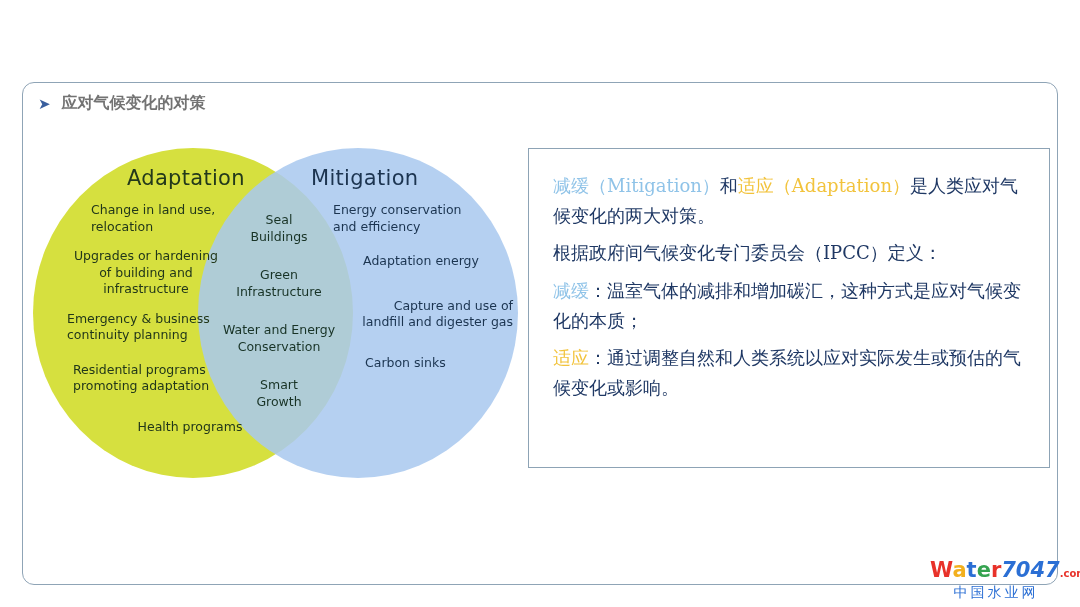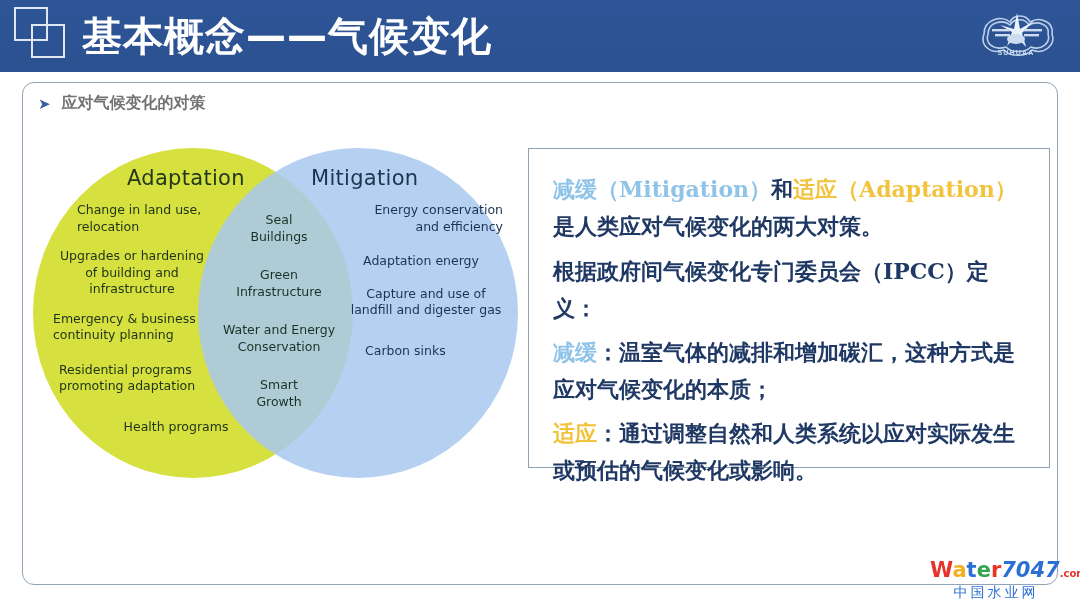--- a/index.html
+++ b/index.html
@@ -132,21 +132,21 @@
     color: #1c3450;
   }
 
   .venn-col {
     position: absolute;
     font-size: 12.5px;
     line-height: 1.32;
     font-family: "DejaVu Sans", "Liberation Sans", sans-serif;
   }
   #col-left {
-    left: 10px; top: 54px;
+    left: 24px; top: 54px;
     width: 200px;
     color: #22371a;
   }
   #col-left .it { margin-bottom: 13px; }
   #col-left .it.i0 { text-align: left;  padding-left: 34px; }
   #col-left .it.i1 { text-align: left;  padding-left: 10px; }
   #col-left .it.i2 { text-align: center; padding-right: 22px; }
   #col-left .it.i3 { text-align: left; padding-left: 16px; margin-top: 18px; }
   #col-left .it.i4 { text-align: center; padding-left: 66px; margin-top: 24px; }
 
@@ -157,41 +157,41 @@
     color: #183326;
   }
   #col-mid .it { margin-bottom: 22px; }
 
   #col-right {
     left: 300px; top: 54px;
     width: 180px;
     color: #1b3450;
   }
   #col-right .it { margin-bottom: 15px; }
-  #col-right .it.r0 { text-align: right; padding-right: 10px; }
+  #col-right .it.r0 { padding-right: 10px; }
   #col-right .it.r1 { text-align: center; padding-right: 4px; margin-top: 18px; }
   #col-right .it.r2 { text-align: right;  padding-right: 6px; margin-top: 18px; }
-  #col-right .it.r3 { text-align: center; padding-left: 6px; margin-top: 16px; }
+  #col-right .it.r3 { text-align: right; padding-left: 6px; margin-top: 28px; }
   #col-right .it.r4 { text-align: left;   padding-left: 32px; margin-top: 24px; }
 
   
   #textbox {
     position: absolute;
     left: 528px; top: 148px;
     width: 522px; height: 320px;
     border: 1.4px solid #8da3b5;
     box-sizing: border-box;
     background: #ffffff;
     padding: 22px 20px 0 24px;
   }
   #textbox p {
     margin: 0 0 7px 0;
-    font-size: 22px;
+    font-size: 18px;
     line-height: 1.68;
-    font-weight: bold;
+    font-weight: normal;
     color: #1f3864;
     font-family: "DejaVu Sans", "Liberation Sans", sans-serif;
   }
   .k-mit { color: #8fc3e8; }
   .k-ada { color: #f2c33c; }
   .en-mit { color: #8fc3e8; font-family: "DejaVu Serif", "Liberation Serif", serif; }
   .en-ada { color: #f2c33c; font-family: "DejaVu Serif", "Liberation Serif", serif; }
   .en-ipcc { font-family: "DejaVu Serif", "Liberation Serif", serif; color:#1f3864; }
 
   
@@ -222,51 +222,20 @@
     color: #2b6fd4;
     font-family: "DejaVu Sans", "Liberation Sans", sans-serif;
     white-space: nowrap;
   }
 </style>
 </head>
 <body>
 
 <div id="slide">
 
-  <div id="header">
-
-    <div id="logo-squares">
-      <div class="lsq a"></div>
-      <div class="lsq b"></div>
-    </div>
-
-    <div id="header-title">基本概念——气候变化</div>
-
-    <div id="emblem">
-      <svg width="104" height="62" viewBox="0 0 104 62" aria-hidden="true">
-        <g fill="none" stroke="#bcd0ea" stroke-width="1.6">
-          <path d="M20 31 C20 16, 38 12, 46 19 C50 11, 62 11, 66 19 C76 13, 90 19, 88 31
-                   C92 42, 80 52, 68 47 C62 54, 46 54, 40 47 C26 52, 16 42, 20 31 Z"></path>
-          <path d="M24 31 C24 19, 39 16, 46 22 C50 15, 61 15, 65 22 C74 17, 86 22, 84 31
-                   C87 40, 77 48, 67 44 C61 50, 47 50, 42 44 C29 48, 21 40, 24 31 Z"></path>
-        </g>
-        <g fill="#eaf2fd">
-          <path d="M53 10 L56 26 L70 18 L58 30 L62 44 L52 33 L43 43 L48 29 L36 22 L50 26 Z"></path>
-        </g>
-        <g fill="#cddcf0">
-          <rect x="28" y="26" width="18" height="2.4"></rect>
-          <rect x="31" y="31" width="15" height="2.4"></rect>
-          <rect x="60" y="26" width="18" height="2.4"></rect>
-          <rect x="60" y="31" width="15" height="2.4"></rect>
-          <ellipse cx="52" cy="36" rx="9" ry="5"></ellipse>
-        </g>
-      </svg>
-      <div id="emblem-text">SUHUAA</div>
-    </div>
-  </div>
 
   <div id="frame"></div>
 
   <div id="bullet-row">
     <span id="bullet-arrow">➤</span>
     <span id="bullet-text">应对气候变化的对策</span>
   </div>
 
   <div id="venn">
     <div id="circle-left" class="circle"></div>

